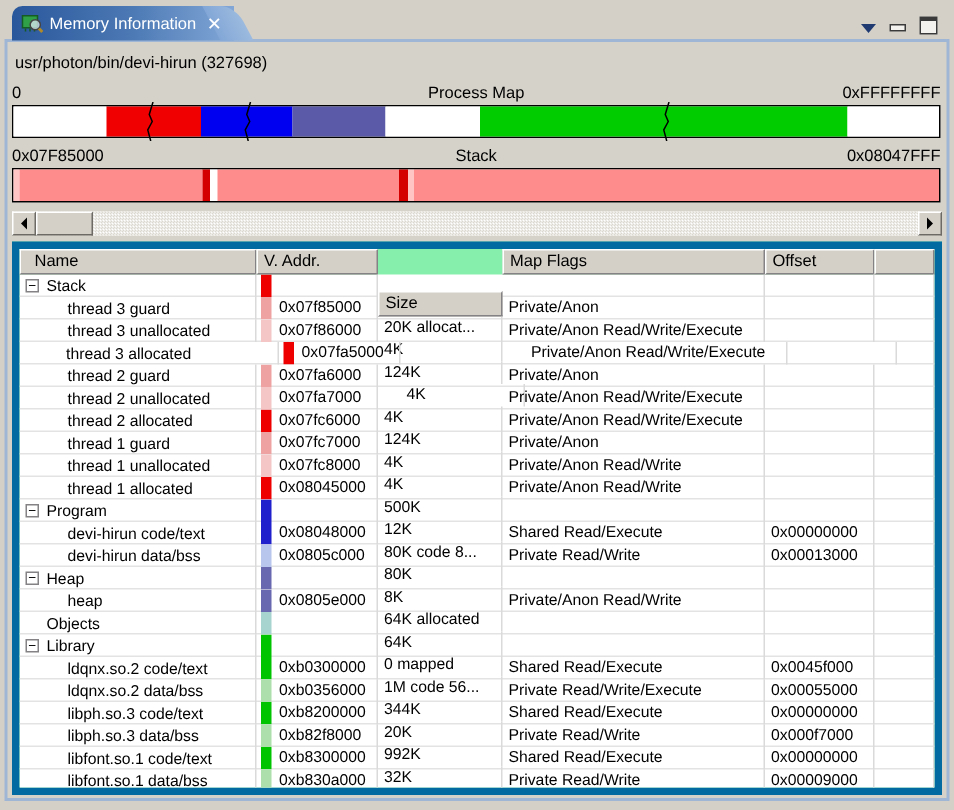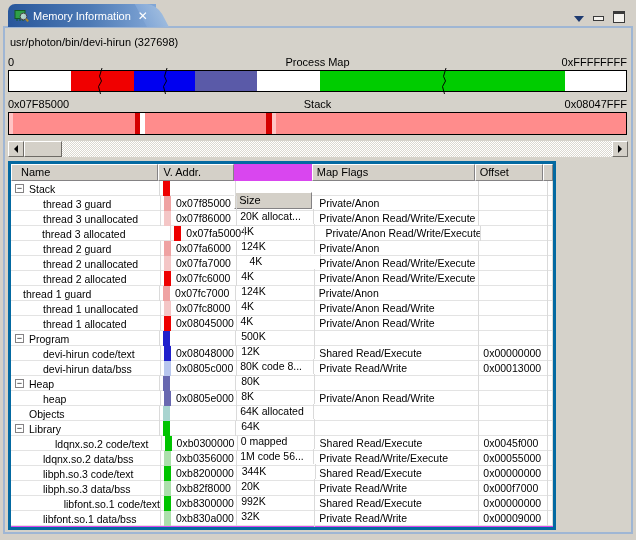--- a/index.html
+++ b/index.html
@@ -68,22 +68,22 @@
   .sb-left { left:0; } .sb-right { right:0; }
   .tri-l { width:0;height:0;border-top:4px solid transparent;border-bottom:4px solid transparent;border-right:4px solid #000; }
   .tri-r { width:0;height:0;border-top:4px solid transparent;border-bottom:4px solid transparent;border-left:4px solid #000; }
   .sb-thumb {
     position:absolute; left:16px; top:0; width:38px; height:16px; background:#d4d0c8;
     border-top:1px solid #fff; border-left:1px solid #fff;
     border-right:1px solid #6d6a65; border-bottom:1px solid #6d6a65;
   }
   
   .mtable {
-    position:absolute; left:8px; top:161px; width:548px; height:369px;
-    background:#d946ef; border:3px solid #0369a1; z-index:2; overflow:hidden;
+    position:absolute; left:8px; top:161px; width:620px; height:369px;
+    background:#86efac; border:5px solid #0369a1; z-index:2; overflow:hidden;
   }
   .thead { display:flex; height:17px; }
   .hcell {
     background:#d4d0c8; height:17px; line-height:15px; padding:0 4px;
     border-top:1px solid #fff; border-left:1px solid #fff;
     border-right:1px solid #848284; border-bottom:1px solid #848284;
     overflow:hidden; white-space:nowrap;
   }
   .c-name  { width:158px; } .c-name.hcell { padding-left:9px; }
   .c-vaddr { width:81px; }
@@ -269,21 +269,21 @@
           <span class="rn">thread 2 allocated</span>
         </div>
     <div class="tcell c-vaddr vaddr-cell"><span class="swatch" style="background: rgb(238, 0, 0);"></span><span class="va">0x07fc6000</span></div>
     <div class="tcell c-size">4K</div>
     <div class="tcell c-flags">Private/Anon Read/Write/Execute</div>
     <div class="tcell c-off"></div>
     <div class="tcell c-fill"></div>
   </div>
 
   <div class="trow">
-    <div class="tcell c-name name-cell" style="padding-left: 12px;">
+    <div class="tcell c-name name-cell" style="padding-left: 32px;">
           <span class="rn">thread 1 guard</span>
         </div>
     <div class="tcell c-vaddr vaddr-cell"><span class="swatch" style="background: rgb(239, 162, 162);"></span><span class="va">0x07fc7000</span></div>
     <div class="tcell c-size">4K</div>
     <div class="tcell c-flags">Private/Anon</div>
     <div class="tcell c-off"></div>
     <div class="tcell c-fill"></div>
   </div>
 
   <div class="trow">
@@ -382,21 +382,21 @@
           <span class="rn">Library</span>
         </div>
     <div class="tcell c-vaddr vaddr-cell"><span class="swatch" style="background: rgb(0, 196, 0);"></span><span class="va"></span></div>
     <div class="tcell c-size">1M code 56...</div>
     <div class="tcell c-flags"></div>
     <div class="tcell c-off"></div>
     <div class="tcell c-fill"></div>
   </div>
 
   <div class="trow">
-    <div class="tcell c-name name-cell" style="padding-left: 44px;">
+    <div class="tcell c-name name-cell" style="padding-left: 32px;">
           <span class="rn">ldqnx.so.2 code/text</span>
         </div>
     <div class="tcell c-vaddr vaddr-cell"><span class="swatch" style="background: rgb(0, 196, 0);"></span><span class="va">0xb0300000</span></div>
     <div class="tcell c-size">344K</div>
     <div class="tcell c-flags">Shared Read/Execute</div>
     <div class="tcell c-off">0x0045f000</div>
     <div class="tcell c-fill"></div>
   </div>
 
   <div class="trow">
@@ -426,21 +426,21 @@
           <span class="rn">libph.so.3 data/bss</span>
         </div>
     <div class="tcell c-vaddr vaddr-cell"><span class="swatch" style="background: rgb(172, 223, 172);"></span><span class="va">0xb82f8000</span></div>
     <div class="tcell c-size">32K</div>
     <div class="tcell c-flags">Private Read/Write</div>
     <div class="tcell c-off">0x000f7000</div>
     <div class="tcell c-fill"></div>
   </div>
 
   <div class="trow">
-    <div class="tcell c-name name-cell" style="padding-left: 32px; justify-content: flex-end;">
+    <div class="tcell c-name name-cell" style="padding-left: 32px;">
           <span class="rn">libfont.so.1 code/text</span>
         </div>
     <div class="tcell c-vaddr vaddr-cell"><span class="swatch" style="background: rgb(0, 196, 0);"></span><span class="va">0xb8300000</span></div>
     <div class="tcell c-size">40K</div>
     <div class="tcell c-flags">Shared Read/Execute</div>
     <div class="tcell c-off">0x00000000</div>
     <div class="tcell c-fill"></div>
   </div>
 
   <div class="trow">

